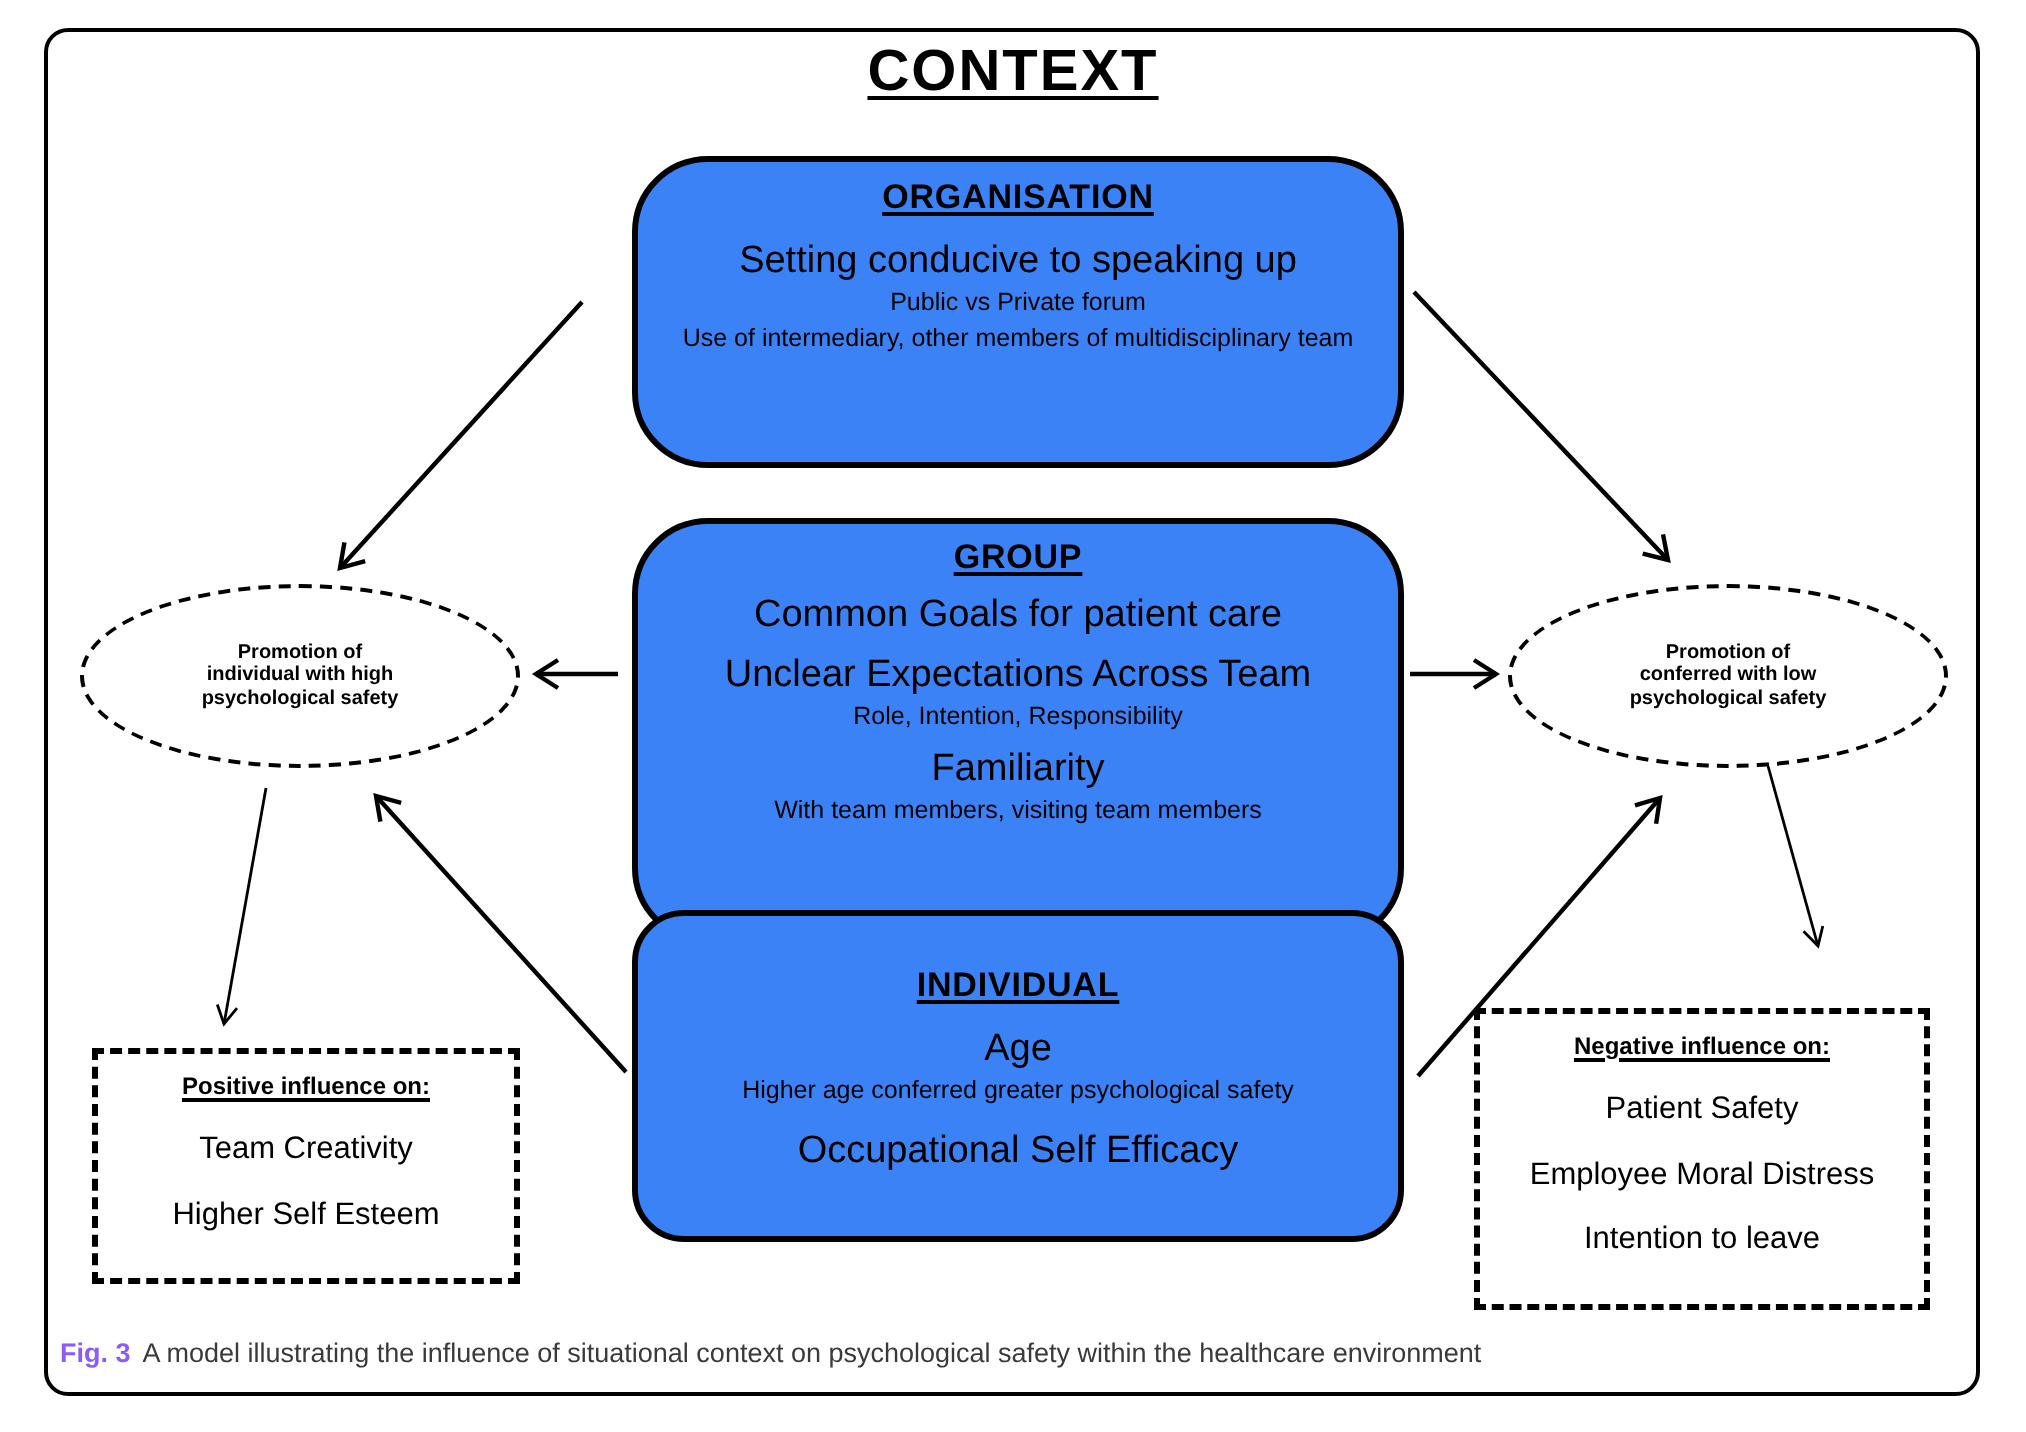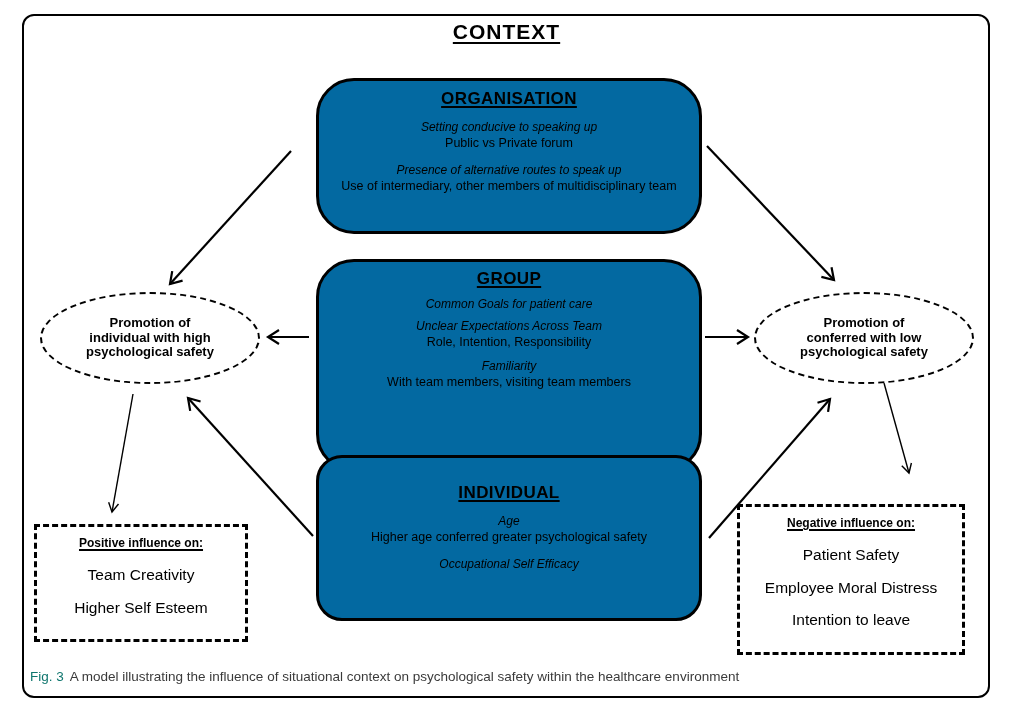--- a/index.html
+++ b/index.html
@@ -6,57 +6,57 @@
   .page{
     position:relative;width:1013px;height:716px;background:#fff;overflow:hidden;
     font-family:"Liberation Sans","DejaVu Sans",sans-serif;color:#000;
   }
   .frame{
     position:absolute;left:22px;top:14px;width:964px;height:680px;
     border:2px solid #000;border-radius:12px;background:#fff;
   }
   .fig-title{
     position:absolute;left:0;right:0;top:20px;text-align:center;
-    font-size:21px;font-weight:bold;letter-spacing:1px;
+    font-size:29px;font-weight:bold;letter-spacing:1px;
   }
   .fig-title span{text-decoration:underline;text-decoration-thickness:2px;text-underline-offset:3px;}
   .arrows{position:absolute;left:0;top:0;width:1013px;height:716px;pointer-events:none;}
   .rbox{
     position:absolute;left:316px;width:386px;box-sizing:border-box;
-    border:3px solid #000;border-radius:38px;background:#0369a1;text-align:center;
+    border:3px solid #000;border-radius:38px;background:#3b82f6;text-align:center;
   }
   .rbox.org{top:78px;height:156px;padding-top:8px;}
   .rbox.grp{top:259px;height:213px;padding-top:7px;}
   .rbox.ind{top:455px;height:166px;padding-top:25px;border-radius:26px;}
   .rhead{font-size:17px;font-weight:bold;letter-spacing:.4px;text-decoration:underline;text-decoration-thickness:2px;text-underline-offset:2px;}
-  .main{font-size:12px;line-height:1.1;margin-top:12px;font-style:italic;}
+  .main{font-size:19px;line-height:1.1;margin-top:12px;}
   .grp .main{margin-top:9px;}
   .sub{font-size:12.5px;line-height:1.25;margin-top:2px;}
   .ellipse{
     position:absolute;width:220px;height:92px;box-sizing:border-box;
     border:2.5px dashed #000;border-radius:50%;background:#fff;
     display:flex;align-items:center;justify-content:center;text-align:center;
-    font-size:13px;font-weight:bold;line-height:1.12;
+    font-size:10px;font-weight:bold;line-height:1.12;
   }
   .ellipse.high{left:40px;top:292px;}
   .ellipse.low{left:754px;top:292px;}
   .ellipse span{display:block;}
   .outcome{
     position:absolute;box-sizing:border-box;border:3px dashed #000;background:#fff;
     text-align:center;padding-top:9px;
   }
-  .outcome.pos{left:34px;top:524px;width:214px;height:118px;}
+  .outcome.pos{left:46px;top:524px;width:214px;height:118px;}
   .outcome.neg{left:737px;top:504px;width:228px;height:151px;}
   .ohead{font-size:12px;font-weight:bold;text-decoration:underline;text-decoration-thickness:2px;text-underline-offset:2px;}
   .oitem{font-size:15.5px;margin-top:17px;line-height:1;}
   .caption{
     position:absolute;left:30px;top:669px;font-size:13.5px;color:#3a3a3a;
     white-space:nowrap;
   }
-  .caption .flabel{font-weight:normal;color:#0f766e;margin-right:6px;text-align:right;}
+  .caption .flabel{font-weight:bold;color:#8b5cf6;margin-right:6px;text-align:right;}
 </style>
 </head>
 <body>
 
 <div class="page">
   <div class="frame"></div>
 
   <div class="fig-title">
     <span>CONTEXT</span>
   </div>
@@ -77,21 +77,20 @@
     <line x1="707" y1="146" x2="834" y2="280" stroke="#000" stroke-width="2.2" marker-end="url(#vhead)"></line>
     <line x1="705" y1="337" x2="748" y2="337" stroke="#000" stroke-width="2.2" marker-end="url(#vhead)"></line>
     <line x1="709" y1="538" x2="830" y2="399" stroke="#000" stroke-width="2.2" marker-end="url(#vhead)"></line>
     <line x1="884" y1="383" x2="909" y2="473" stroke="#000" stroke-width="1.4" marker-end="url(#vheadthin)"></line>
   </svg>
 
   <div class="rbox org">
     <div class="rhead">ORGANISATION</div>
     <div class="main">Setting conducive to speaking up</div>
     <div class="sub">Public vs Private forum</div>
-    <div class="main">Presence of alternative routes to speak up</div>
     <div class="sub">Use of intermediary, other members of multidisciplinary team</div>
   </div>
 
   <div class="rbox grp">
     <div class="rhead">GROUP</div>
     <div class="main">Common Goals for patient care</div>
     <div class="main">Unclear Expectations Across Team</div>
     <div class="sub">Role, Intention, Responsibility</div>
     <div class="main">Familiarity</div>
     <div class="sub">With team members, visiting team members</div>

